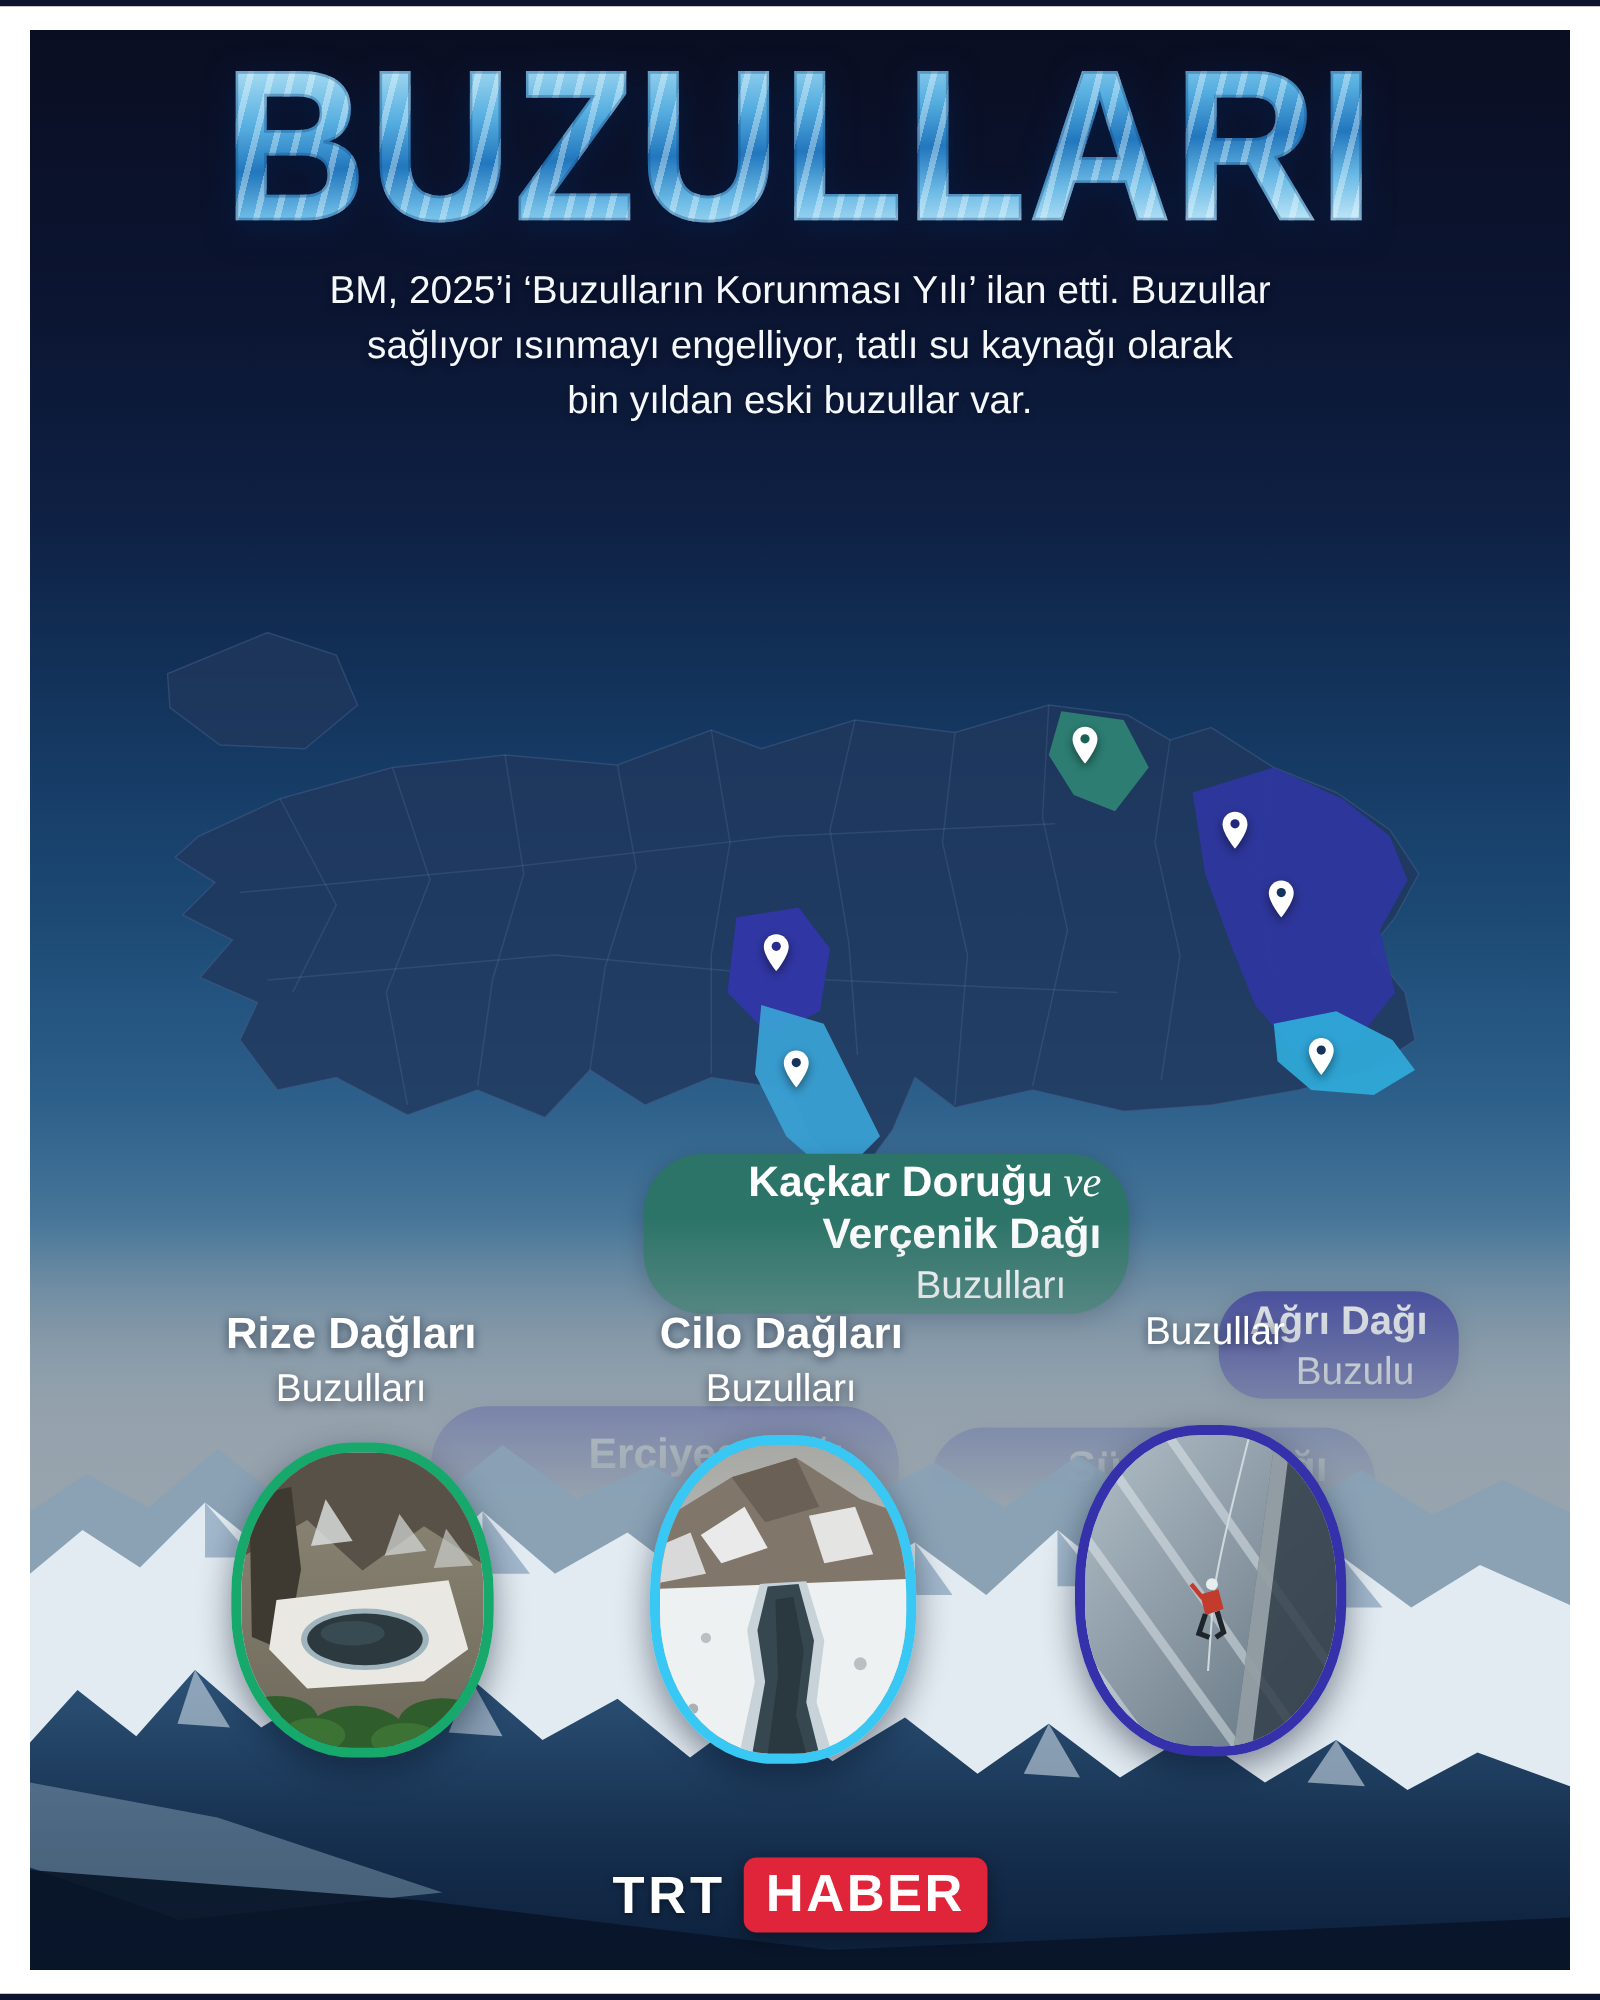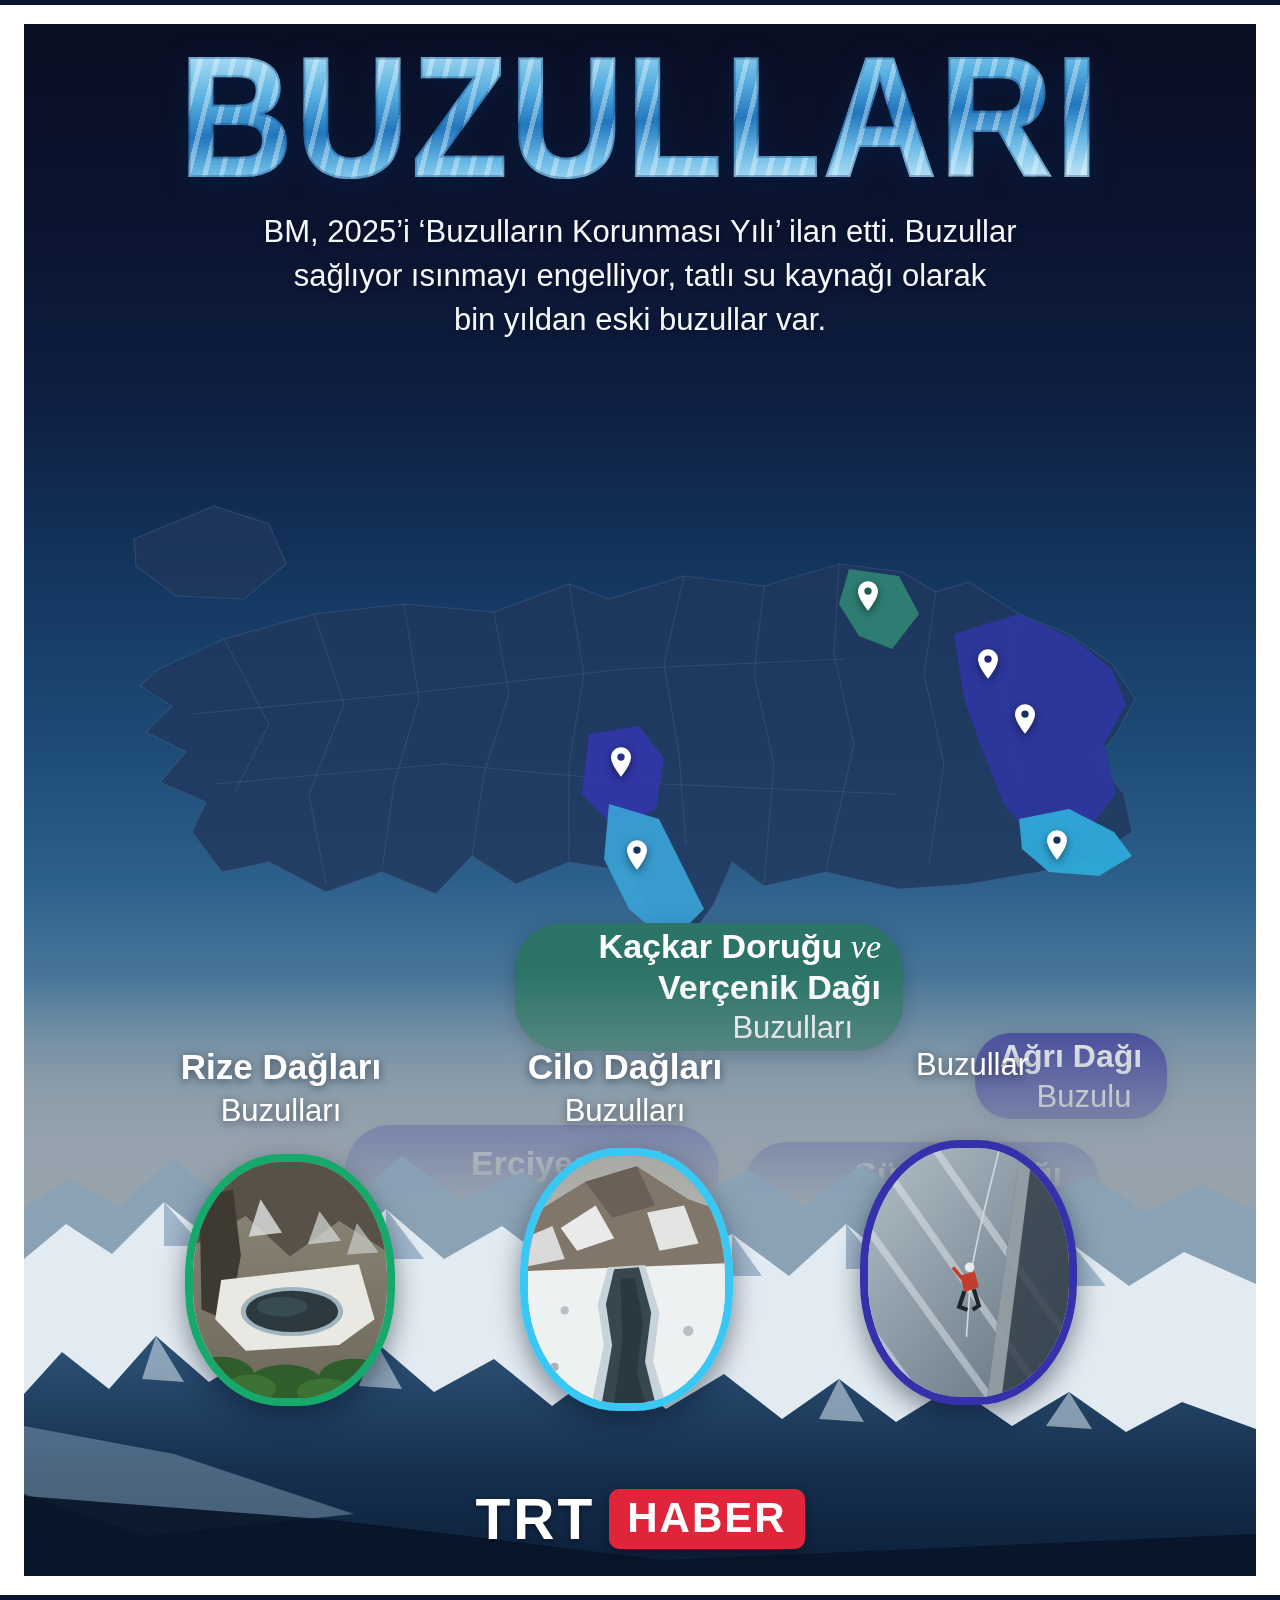--- a/index.html
+++ b/index.html
@@ -61,21 +61,21 @@
     border-radius:46% 46% 46% 46%/48% 48% 46% 46%;box-shadow:0 10px 26px rgba(4,14,34,.45);}
   .ring svg{display:block;width:100%;height:100%;}
   .ring-0{left:161px;top:1130px;width:194px;height:236px;}
   .ring-1{left:496px;top:1124px;width:197px;height:247px;}
   .ring-2{left:836px;top:1116px;width:201px;height:249px;}
   
   .panorama{position:absolute;left:0;top:950px;width:1232px;height:602px;z-index:1;}
   
   .brand{position:absolute;left:0;top:1462px;width:1232px;display:flex;justify-content:center;
     align-items:center;gap:14px;z-index:6;}
-  .brand-trt{color:#ffffff;font-size:57px;font-weight:700;letter-spacing:3px;
+  .brand-trt{color:#ffffff;font-size:42px;font-weight:700;letter-spacing:3px;
     text-shadow:0 2px 6px rgba(0,0,15,.5);}
   .brand-haber{color:#ffffff;font-size:42px;font-weight:700;letter-spacing:2px;
     padding:5px 18px 7px 18px;border-radius:10px;box-shadow:0 4px 12px rgba(10,0,10,.4);}
 </style>
 </head>
 <body>
 
 <div class="edge top"></div>
 <div class="edge bottom"></div>
 

